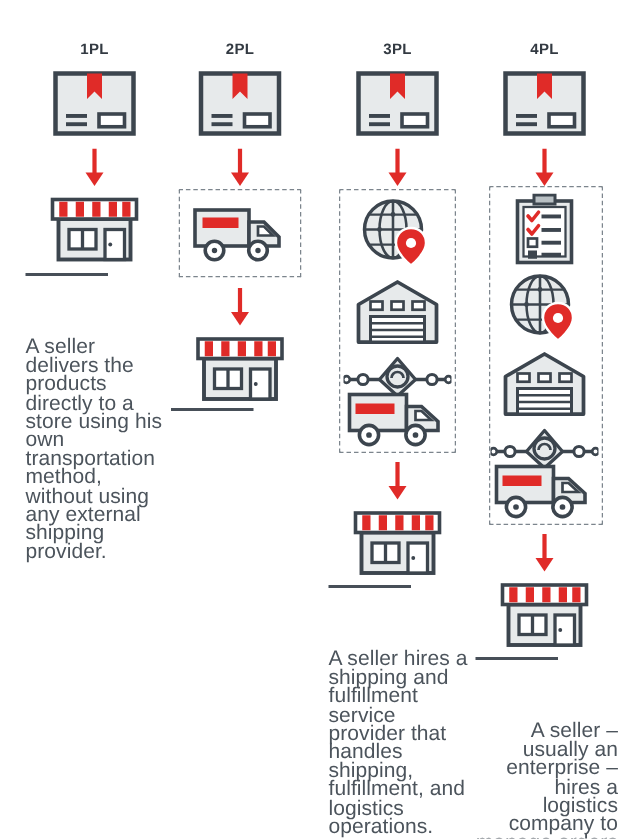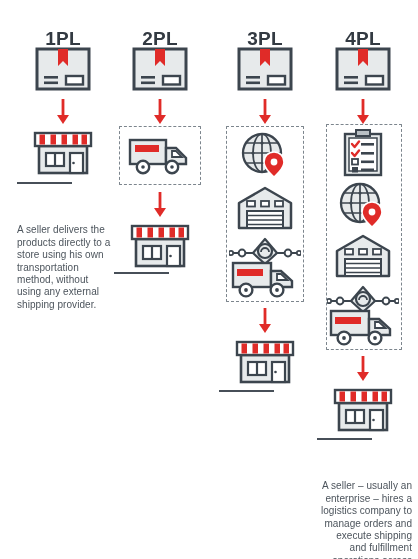--- a/index.html
+++ b/index.html
@@ -31,21 +31,21 @@
   .col-2 { left: 108px; }
   .col-3 { left: 213px; }
   .col-4 { left: 311px; }
 
   .col-title {
     position: absolute;
     top: 28px;
     left: 0;
     width: 104px;
     text-align: center;
-    font-size: 19px;
+    font-size: 10px;
     font-weight: bold;
     letter-spacing: 0.2px;
     color: #333a42;
   }
 
   .stage {
     position: absolute;
     left: 0;
     width: 104px;
     display: flex;
@@ -75,21 +75,21 @@
     box-sizing: border-box;
     padding: 0 3px 0 6px;
   }
   .rule {
     width: 55px;
     height: 2.4px;
     background: #474f58;
     margin-bottom: 7px;
   }
   .body-text {
-    font-size: 10px;
+    font-size: 14px;
     line-height: 12.4px;
     color: #4c545c;
     letter-spacing: 0.05px;
     margin-top: 40px;
   }
 
   .icon { display: block; }
 </style>
 </head>
 <body>
@@ -295,20 +295,21 @@
         <rect x="48.5" y="5.5" width="5.5" height="10" fill="#e02b28"></rect>
         <rect x="13" y="24" width="18" height="13" fill="#ffffff" stroke="#3c454e" stroke-width="2.2"></rect>
         <line x1="22" y1="24" x2="22" y2="37" stroke="#3c454e" stroke-width="2.2"></line>
         <rect x="37" y="24" width="13" height="20" fill="#ffffff" stroke="#3c454e" stroke-width="2.2"></rect>
         <circle cx="40.5" cy="34" r="1.3" fill="#3c454e"></circle>
       </svg>
     </div>
 
     <div class="textblock" style="top:390px;">
       <div class="rule"></div>
+      <div class="body-text">A seller hires a shipping and fulfillment service provider that handles shipping, fulfillment, and logistics operations.</div>
     </div>
   </div>
 
   <div class="column col-4">
     <div class="col-title">4PL</div>
 
     <div class="stage" style="top:47px;">
       <svg class="icon" width="56" height="44" viewBox="0 0 56 44">
         <rect x="2" y="2" width="52" height="40" fill="#e7eaeb" stroke="#3c454e" stroke-width="3"></rect>
         <path d="M23 2 h10 v17 l-5 -5 l-5 5 z" fill="#e02b28"></path>

